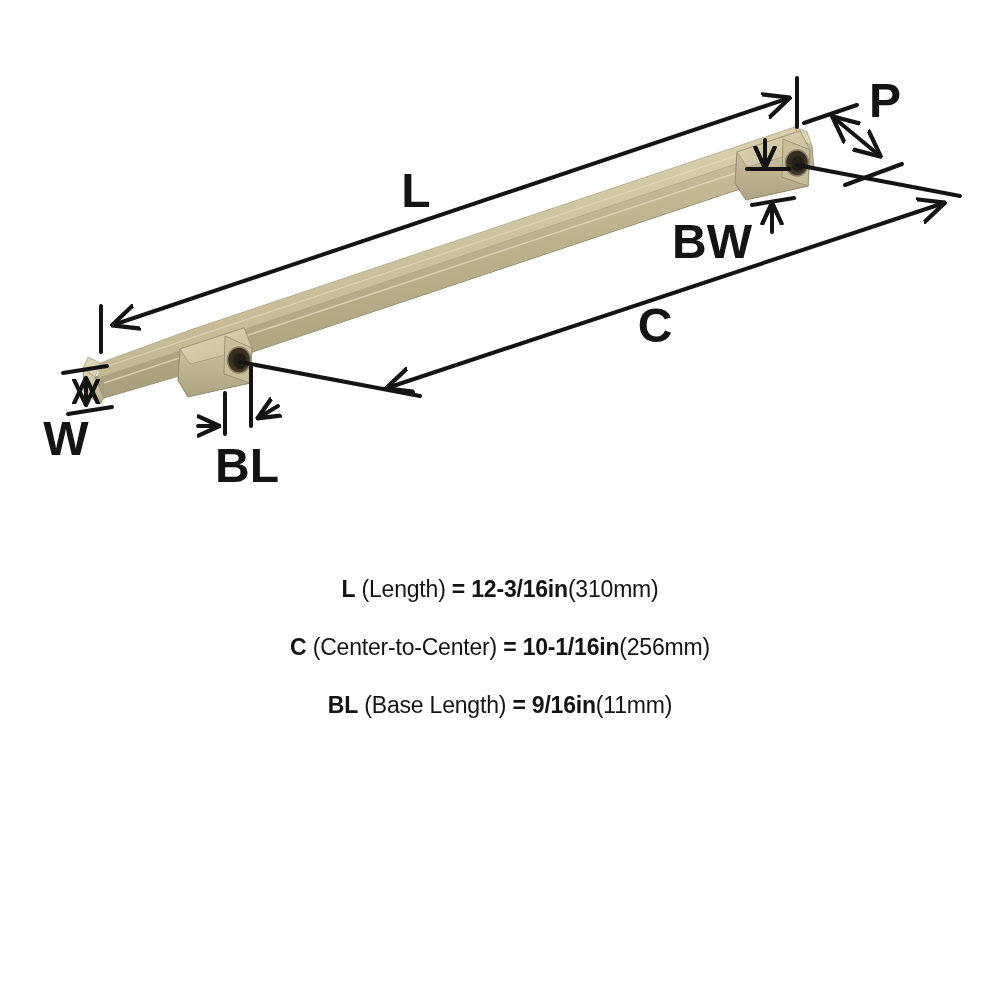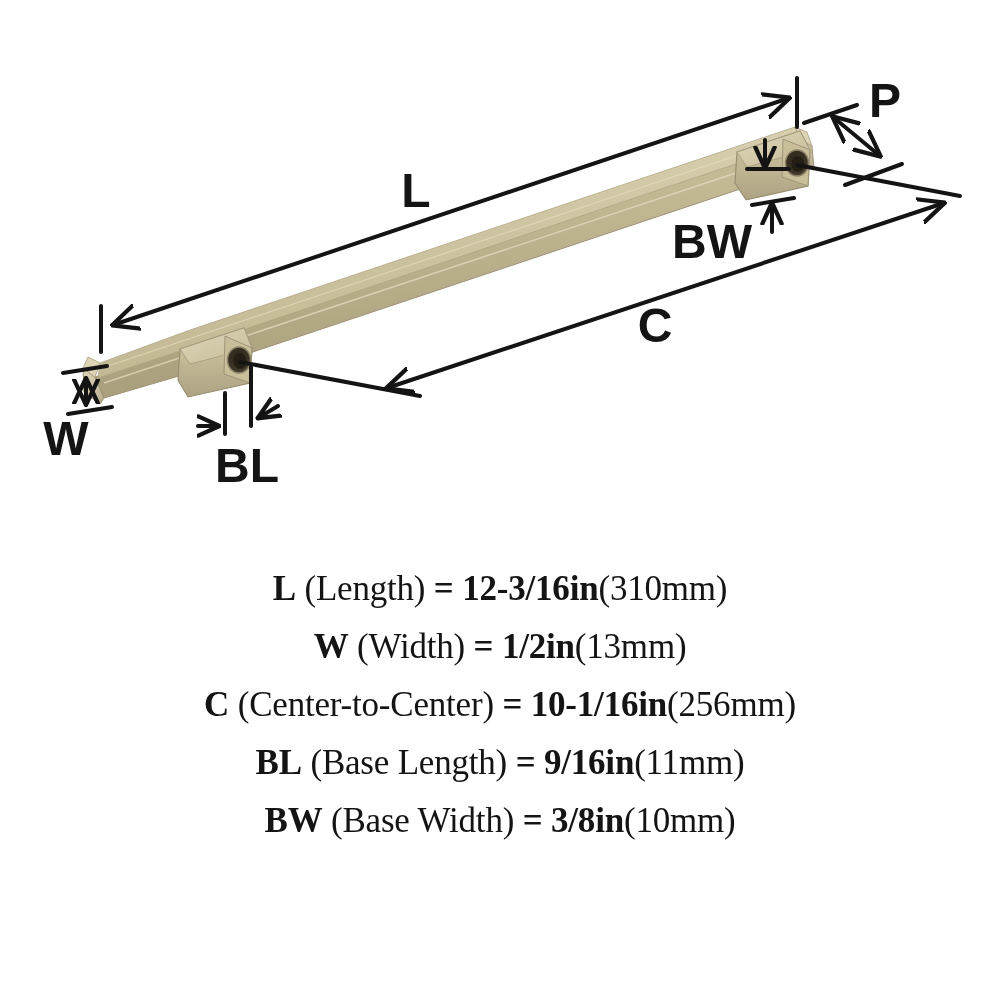--- a/index.html
+++ b/index.html
@@ -29,26 +29,25 @@
     height: 540px;
   }
   #spec-list {
     position: absolute;
     left: 0;
     top: 560px;
     width: 1000px;
     text-align: center;
   }
   .spec-row {
-    font-size: 35px;
+    font-size: 23px;
     line-height: 58px;
     white-space: nowrap;
     color: #141414;
     letter-spacing: -0.2px;
-    font-family: Liberation Serif, serif;
   }
   .spec-code {
     font-weight: bold;
   }
   .spec-name {
     font-weight: normal;
   }
   .spec-eq {
     font-weight: bold;
   }
@@ -187,44 +186,32 @@
 
   <div id="spec-list">
 
     <div class="spec-row">
       <span class="spec-code">L</span>
       <span class="spec-name">(Length)</span>
       <span class="spec-eq">=</span>
       <span class="spec-imperial">12-3/16in</span><span class="spec-metric">(310mm)</span>
     </div>
 
-    <div class="spec-row">
-      <span class="spec-code">W</span>
-      <span class="spec-name">(Width)</span>
-      <span class="spec-eq">=</span>
-      <span class="spec-imperial">1/2in</span><span class="spec-metric">(13mm)</span>
-    </div>
 
 
     <div class="spec-row">
       <span class="spec-code">C</span>
       <span class="spec-name">(Center-to-Center)</span>
       <span class="spec-eq">=</span>
       <span class="spec-imperial">10-1/16in</span><span class="spec-metric">(256mm)</span>
     </div>
 
     <div class="spec-row">
       <span class="spec-code">BL</span>
       <span class="spec-name">(Base Length)</span>
       <span class="spec-eq">=</span>
       <span class="spec-imperial">9/16in</span><span class="spec-metric">(11mm)</span>
     </div>
 
-    <div class="spec-row">
-      <span class="spec-code">BW</span>
-      <span class="spec-name">(Base Width)</span>
-      <span class="spec-eq">=</span>
-      <span class="spec-imperial">3/8in</span><span class="spec-metric">(10mm)</span>
-    </div>
 
   </div>
 
 </div>
 
 </body></html>

